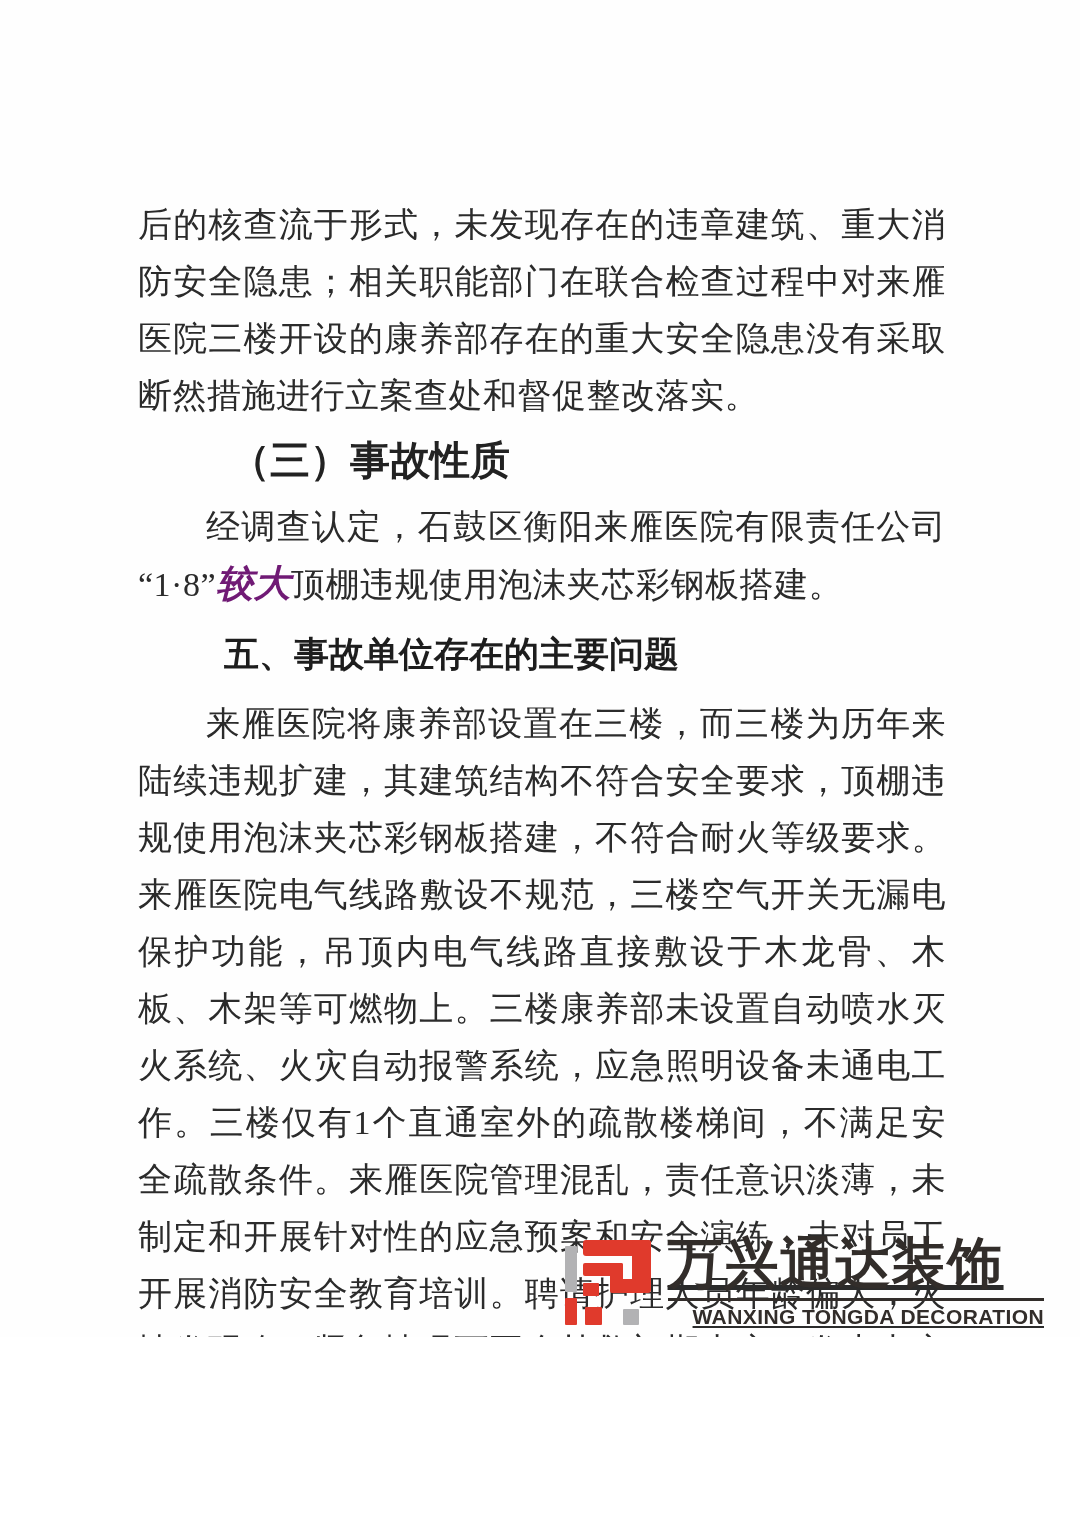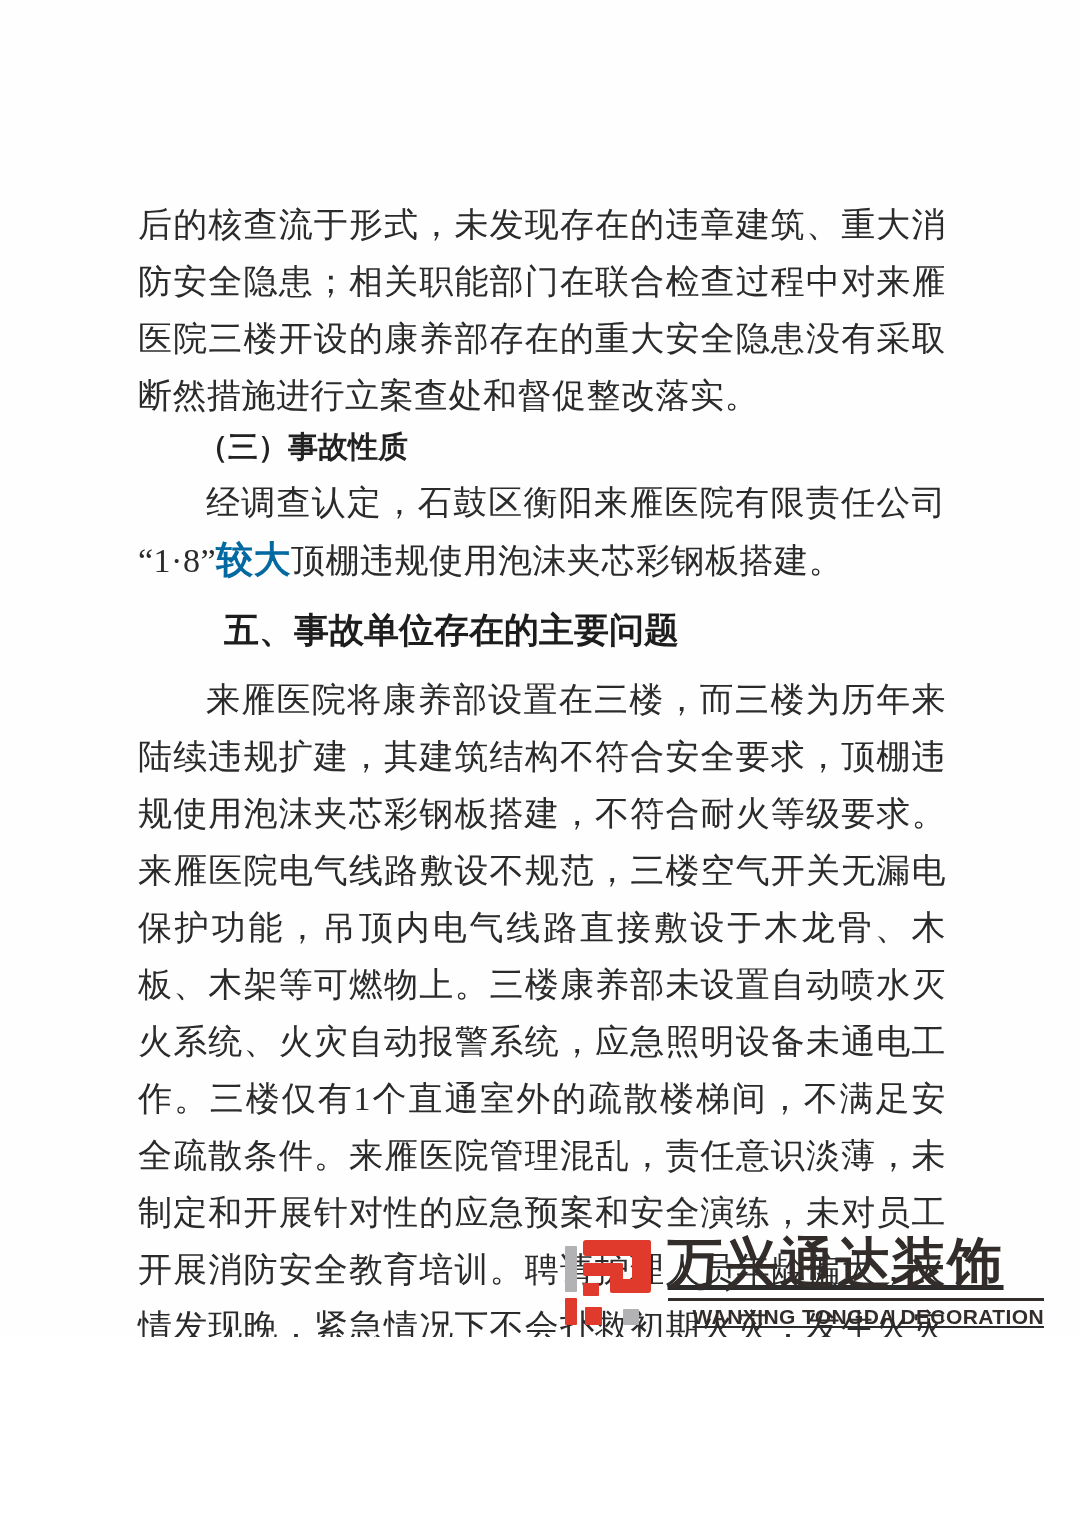--- a/index.html
+++ b/index.html
@@ -36,33 +36,34 @@
   .hei-heading {
     margin: 16px;
     padding-left: 2em;
     font-family: "Liberation Sans", sans-serif;
     font-weight: 700;
     font-size: 35px;
     line-height: 50px;
     color: #1d1d1d;
   }
   .kaiti-heading {
-    margin: 0;
+    margin: 12px;
     padding-left: 2em;
-    font-family: Liberation Mono, monospace;
+    font-family: Liberation Serif, serif;
     font-weight: 700;
-    font-size: 30px;
+    font-size: 40px;
     line-height: 50px;
     color: #222222;
   }
   .bold-seg {
     font-family: "Liberation Sans", sans-serif;
     font-weight: 700;
     font-size: 37px;
-    color: #0369a1;
+    color: #701a75;
+    font-style: italic;
   }
   .page-footer {
     position: absolute;
     top: 1372px;
     left: 0;
     width: 100%;
     text-align: center;
     font-size: 25px;
     letter-spacing: 4px;
     color: #4c1d95;

